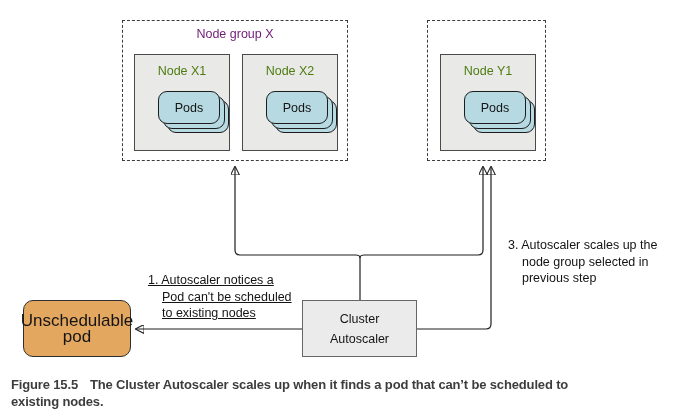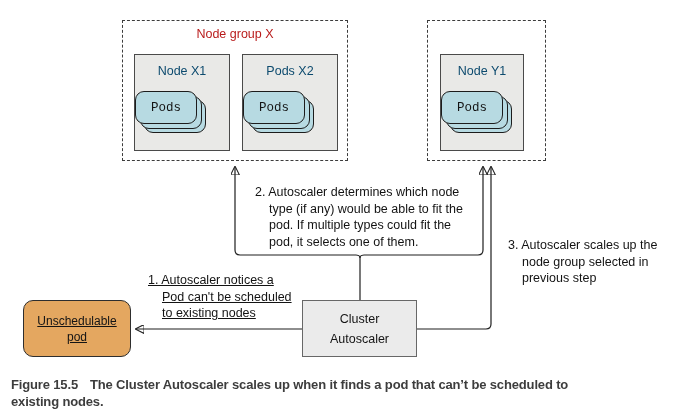--- a/index.html
+++ b/index.html
@@ -28,39 +28,39 @@
     border: 1px dashed #3c3c3c;
     background: #ffffff;
     z-index: 2;
     box-sizing: border-box;
   }
   .group-label {
     position: absolute;
     left: 0; right: 0; top: 6px;
     text-align: center;
     font-size: 12.5px;
-    color: #b91c1c;
+    color: #701a75;
   }
   .node-box {
     position: absolute;
     background: var(--node-fill, #e9e9e7);
     border: 1px solid #4a4a4a;
     box-sizing: border-box;
   }
   .node-label {
     position: absolute;
     left: 0; right: 0; top: 9px;
     text-align: center;
     font-size: 12.5px;
-    color: #0c4a6e;
+    color: #4d7c0f;
   }
   .pods-stack {
     position: absolute;
-    left: 0; top: 36px;
-    width: 74px; height: 44px; font-family: Liberation Mono, monospace;
+    left: 23px; top: 36px;
+    width: 74px; height: 44px;
   }
   .pod-layer {
     position: absolute;
     width: 62px; height: 33px;
     background: var(--pod-fill, #b7dae2);
     border: 1px solid #1c1c1c;
     border-radius: 9px;
     box-sizing: border-box;
   }
   .pod-layer.l3 { left: 9px; top: 9px; }
@@ -72,26 +72,25 @@
   }
   .pod-box {
     position: absolute;
     left: 23px; top: 300px;
     width: 108px; height: 57px;
     background: var(--unschedulable-fill, #e4a760);
     border: 1.5px solid #2e2e2e;
     border-radius: 10px;
     display: flex; align-items: center; justify-content: center;
     text-align: center;
-    font-size: 12px;
+    font-size: 17px;
     line-height: 16px;
     white-space: pre-line;
     z-index: 2;
     box-sizing: border-box;
-    text-decoration: underline;
   }
   .autoscaler-box {
     position: absolute;
     left: 302px; top: 300px;
     width: 115px; height: 57px;
     background: var(--autoscaler-fill, #ebebeb);
     border: 1.4px solid #676767;
     display: flex; align-items: center; justify-content: center;
     text-align: center;
     font-size: 12.5px;
@@ -151,33 +150,33 @@
       <div class="node-label">Node X1</div>
       <div class="pods-stack">
         <div class="pod-layer l3"></div>
         <div class="pod-layer l2"></div>
         <div class="pod-layer l1">
             <span>Pods</span>
           </div>
       </div>
     </div>
     <div class="node-box" style="left:119px; top:33px; width:96px; height:97px;">
-      <div class="node-label">Pods X2</div>
+      <div class="node-label">Node X2</div>
       <div class="pods-stack">
         <div class="pod-layer l3"></div>
         <div class="pod-layer l2"></div>
         <div class="pod-layer l1">
             <span>Pods</span>
           </div>
       </div>
     </div>
   </div>
 
   <div class="group-box" style="left:427px; top:20px; width:119px; height:141px;">
-    <div class="node-box" style="left:12px; top:33px; width:84px; height:97px;">
+    <div class="node-box" style="left:12px; top:33px; width:96px; height:97px;">
       <div class="node-label">Node Y1</div>
       <div class="pods-stack">
         <div class="pod-layer l3"></div>
         <div class="pod-layer l2"></div>
         <div class="pod-layer l1">
             <span>Pods</span>
           </div>
       </div>
     </div>
   </div>
@@ -188,24 +187,20 @@
   </div>
 
   <div class="autoscaler-box">
     <span>Cluster
 Autoscaler</span>
   </div>
 
   <div class="step-text step-1">1. Autoscaler notices a
 Pod can't be scheduled
 to existing nodes</div>
-  <div class="step-text step-2">2. Autoscaler determines which node
-type (if any) would be able to fit the
-pod. If multiple types could fit the
-pod, it selects one of them.</div>
   <div class="step-text step-3">3. Autoscaler scales up the
 node group selected in
 previous step</div>
 
   <div class="caption">
     <span class="caption-label">Figure 15.5</span><span class="caption-text">The Cluster Autoscaler scales up when it finds a pod that can’t be scheduled to
 existing nodes.</span>
   </div>
 
 </div>

